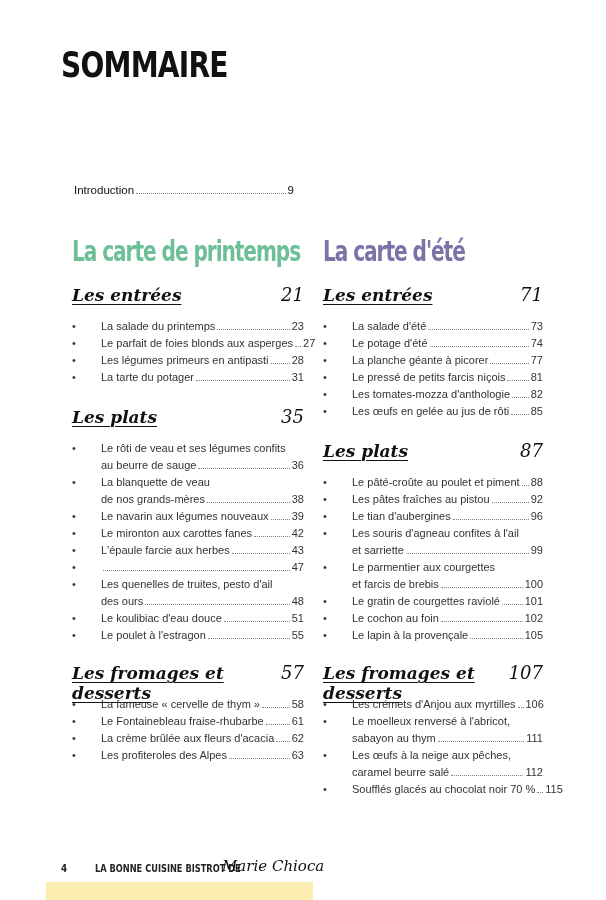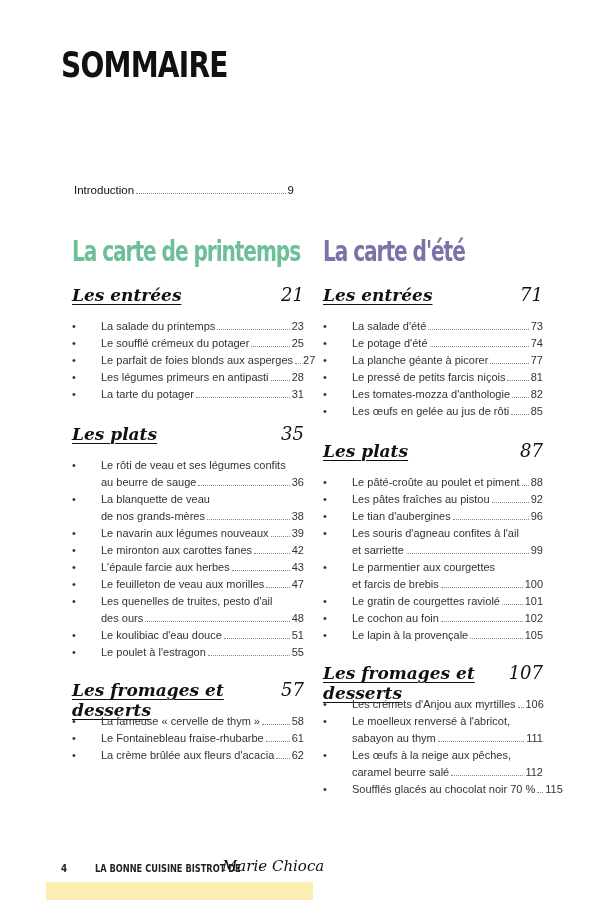--- a/index.html
+++ b/index.html
@@ -90,27 +90,20 @@
       <ul class="items">
         <li class="item">
           <div class="line">
             <span class="t">La salade du printemps</span>
             <span class="leader"></span>
             <span class="p">23</span>
           </div>
         </li>
         <li class="item">
           <div class="line">
-            <span class="t">Le soufflé crémeux du potager</span>
-            <span class="leader"></span>
-            <span class="p">25</span>
-          </div>
-        </li>
-        <li class="item">
-          <div class="line">
             <span class="t">Le parfait de foies blonds aux asperges</span>
             <span class="leader"></span>
             <span class="p">27</span>
           </div>
         </li>
         <li class="item">
           <div class="line">
             <span class="t">Les légumes primeurs en antipasti</span>
             <span class="leader"></span>
             <span class="p">28</span>
@@ -167,21 +160,20 @@
         </li>
         <li class="item">
           <div class="line">
             <span class="t">L'épaule farcie aux herbes</span>
             <span class="leader"></span>
             <span class="p">43</span>
           </div>
         </li>
         <li class="item">
           <div class="line">
-            <span class="t">Le feuilleton de veau aux morilles</span>
             <span class="leader"></span>
             <span class="p">47</span>
           </div>
         </li>
         <li class="item">
           <div class="line">
             <span class="t">Les quenelles de truites, pesto d'ail</span>
           </div>
           <div class="line">
             <span class="t">des ours</span>
@@ -223,20 +215,27 @@
             <span class="t">Le Fontainebleau fraise-rhubarbe</span>
             <span class="leader"></span>
             <span class="p">61</span>
           </div>
         </li>
         <li class="item">
           <div class="line">
             <span class="t">La crème brûlée aux fleurs d'acacia</span>
             <span class="leader"></span>
             <span class="p">62</span>
+          </div>
+        </li>
+        <li class="item">
+          <div class="line">
+            <span class="t">Les profiteroles des Alpes</span>
+            <span class="leader"></span>
+            <span class="p">63</span>
           </div>
         </li>
       </ul>
     </div>
   </div>
 <div class="column col-right">
     <h2 class="season-title" style="color: rgb(123, 114, 168);">La carte d'été</h2>
     <div class="section" style="margin-top: 16px;">
       <div class="section-head">
         <span class="section-name">Les entrées</span>

